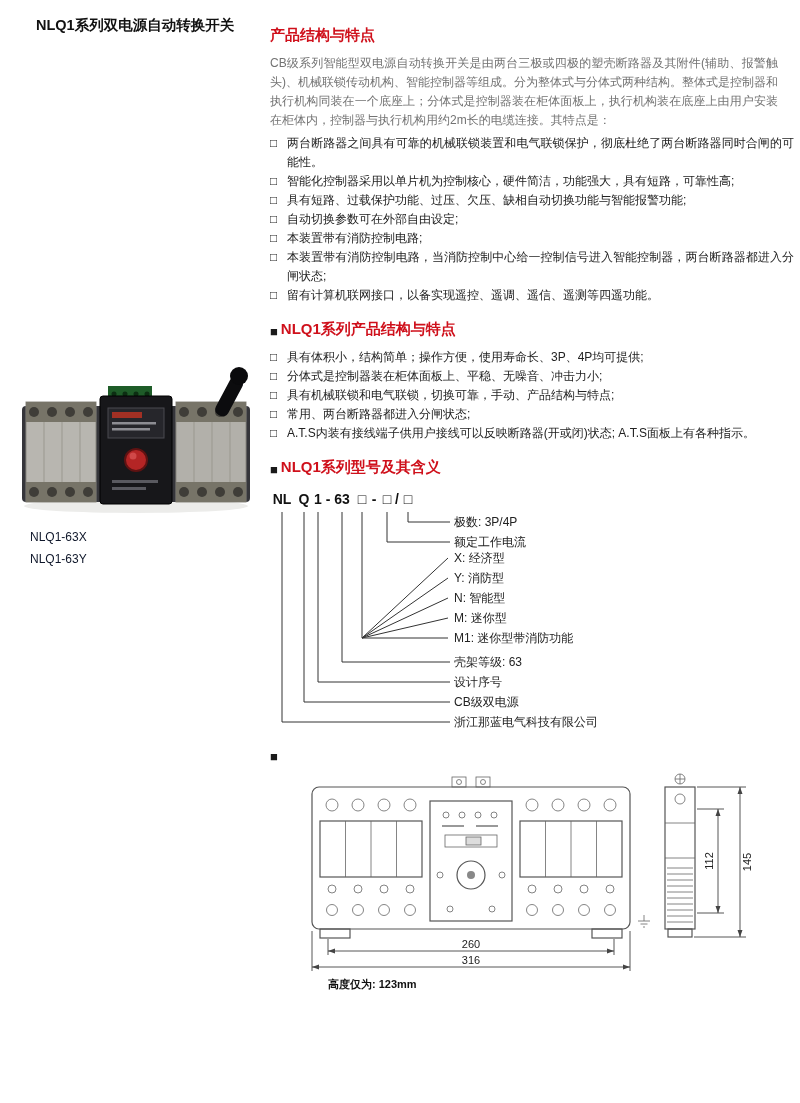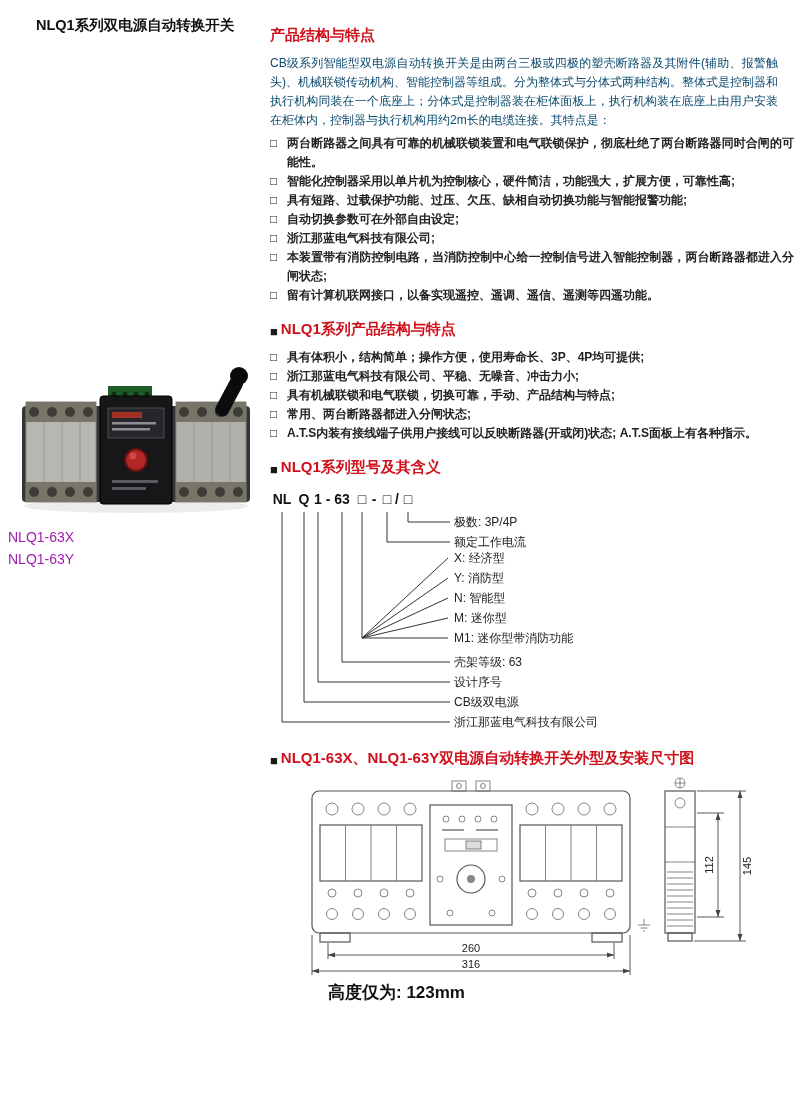--- a/index.html
+++ b/index.html
@@ -2,47 +2,47 @@
 <html><head>
 <meta charset="utf-8">
 <style>
   html,body { margin:0; padding:0; background:#ffffff; }
   body { width:800px; height:1103px; font-family:"Liberation Sans","DejaVu Sans",sans-serif; color:#222; }
   .page { position:relative; width:800px; height:1103px; overflow:hidden; background:#fff; }
 
   .left-title { position:absolute; left:36px; top:16px; width:232px; font-size:14.5px; font-weight:bold; color:#111; }
 
   .product-photo { position:absolute; left:8px; top:356px; width:256px; height:168px; }
-  .product-labels { position:absolute; left:8px; top:526px; font-size:14px; line-height:22px; color:#a21caf; }
+  .product-labels { position:absolute; left:30px; top:526px; font-size:12px; line-height:22px; color:#0f172a; }
 
   .right-col { position:absolute; left:270px; top:14px; width:524px; }
 
   .red-heading { display:flex; align-items:flex-end; font-size:15px; font-weight:bold; color:#cf101b; margin:12px 0 9px 0; }
   .red-heading .sq { color:#1a1a1a; margin-right:3px; font-size:13px; }
   .mt { margin-top:15px; }
 
-  .intro { font-size:12px; line-height:19px; text-align:justify; margin:0 16px 4px 0; color:#0c4a6e; }
+  .intro { font-size:12px; line-height:19px; text-align:justify; margin:0 16px 4px 0; color:#737373; }
 
   .bullet { display:flex; font-size:12px; line-height:19px; color:#222; }
   .bullet .bm { width:17px; flex:none; }
-  .bullet .bt { flex:1; text-align:justify;font-weight:bold; }
+  .bullet .bt { flex:1; text-align:justify; }
 
   .model-svg { display:block; margin-top:2px; }
   .model-svg text { fill:#222; font-size:12px; }
   .model-svg text.code { font-size:14px; font-weight:bold; fill:#111; }
   .model-svg line { stroke:#333; stroke-width:1; }
 
   .draw-svg { display:block; margin-top:4px; }
   .draw-svg .ln { stroke:#555; stroke-width:1.2; fill:none; }
   .draw-svg .thin { stroke:#666; stroke-width:0.8; fill:none; }
   .draw-svg .dim { stroke:#444; stroke-width:0.9; fill:none; }
   .draw-svg text { fill:#222; font-size:11px; }
   .draw-svg .arr { fill:#444; stroke:none; }
 
-  .dim-note { margin:4px 0 0 58px; font-size:17px; font-weight:bold; color:#111; }
+  .dim-note { margin:4px 0 0 58px; font-size:11px; font-weight:bold; color:#111; }
 </style>
 </head>
 <body>
 
 <div class="page">
 
   <div class="left-title">NLQ1系列双电源自动转换开关</div>
 
   <svg class="product-photo" viewBox="0 0 256 168" width="256" height="168">
     <ellipse cx="128" cy="150" rx="112" ry="7" fill="#ececea"></ellipse>
@@ -108,33 +108,33 @@
       <span>产品结构与特点</span>
     </div>
     <p class="intro">CB级系列智能型双电源自动转换开关是由两台三极或四极的塑壳断路器及其附件(辅助、报警触头)、机械联锁传动机构、智能控制器等组成。分为整体式与分体式两种结构。整体式是控制器和执行机构同装在一个底座上；分体式是控制器装在柜体面板上，执行机构装在底座上由用户安装在柜体内，控制器与执行机构用约2m长的电缆连接。其特点是：</p>
     <div>
       <div class="bullet">
           <span class="bm">□</span>
           <span class="bt">两台断路器之间具有可靠的机械联锁装置和电气联锁保护，彻底杜绝了两台断路器同时合闸的可能性。</span>
         </div>
       <div class="bullet">
           <span class="bm">□</span>
-          <span class="bt">智能化控制器采用以单片机为控制核心，硬件简洁，功能强大，扩展方便，可靠性高;</span>
+          <span class="bt">智能化控制器采用以单片机为控制核心，硬件简洁，功能强大，具有短路，可靠性高;</span>
         </div>
       <div class="bullet">
           <span class="bm">□</span>
           <span class="bt">具有短路、过载保护功能、过压、欠压、缺相自动切换功能与智能报警功能;</span>
         </div>
       <div class="bullet">
           <span class="bm">□</span>
           <span class="bt">自动切换参数可在外部自由设定;</span>
         </div>
       <div class="bullet">
           <span class="bm">□</span>
-          <span class="bt">浙江那蓝电气科技有限公司;</span>
+          <span class="bt">本装置带有消防控制电路;</span>
         </div>
       <div class="bullet">
           <span class="bm">□</span>
           <span class="bt">本装置带有消防控制电路，当消防控制中心给一控制信号进入智能控制器，两台断路器都进入分闸状态;</span>
         </div>
       <div class="bullet">
           <span class="bm">□</span>
           <span class="bt">留有计算机联网接口，以备实现遥控、遥调、遥信、遥测等四遥功能。</span>
         </div>
     </div>
@@ -143,21 +143,21 @@
       <span class="sq">■</span>
       <span>NLQ1系列产品结构与特点</span>
     </div>
     <div>
       <div class="bullet">
           <span class="bm">□</span>
           <span class="bt">具有体积小，结构简单；操作方便，使用寿命长、3P、4P均可提供;</span>
         </div>
       <div class="bullet">
           <span class="bm">□</span>
-          <span class="bt">浙江那蓝电气科技有限公司、平稳、无噪音、冲击力小;</span>
+          <span class="bt">分体式是控制器装在柜体面板上、平稳、无噪音、冲击力小;</span>
         </div>
       <div class="bullet">
           <span class="bm">□</span>
           <span class="bt">具有机械联锁和电气联锁，切换可靠，手动、产品结构与特点;</span>
         </div>
       <div class="bullet">
           <span class="bm">□</span>
           <span class="bt">常用、两台断路器都进入分闸状态;</span>
         </div>
       <div class="bullet">
@@ -211,21 +211,20 @@
       <text x="184" y="136">M: 迷你型</text>
       <text x="184" y="156">M1: 迷你型带消防功能</text>
       <text x="184" y="180">壳架等级: 63</text>
       <text x="184" y="200">设计序号</text>
       <text x="184" y="220">CB级双电源</text>
       <text x="184" y="240">浙江那蓝电气科技有限公司</text>
     </svg>
 
     <div class="red-heading mt">
       <span class="sq">■</span>
-      <span>NLQ1-63X、NLQ1-63Y双电源自动转换开关外型及安装尺寸图</span>
     </div>
 
     <svg class="draw-svg" viewBox="0 0 524 200" width="524" height="200">
 
       <rect class="ln" x="42" y="14" width="318" height="142" rx="7"></rect>
 
       <rect class="thin" x="182" y="4" width="14" height="10"></rect>
         <circle class="thin" cx="189" cy="9" r="2.5"></circle>
       <rect class="thin" x="206" y="4" width="14" height="10"></rect>
         <circle class="thin" cx="213" cy="9" r="2.5"></circle>

